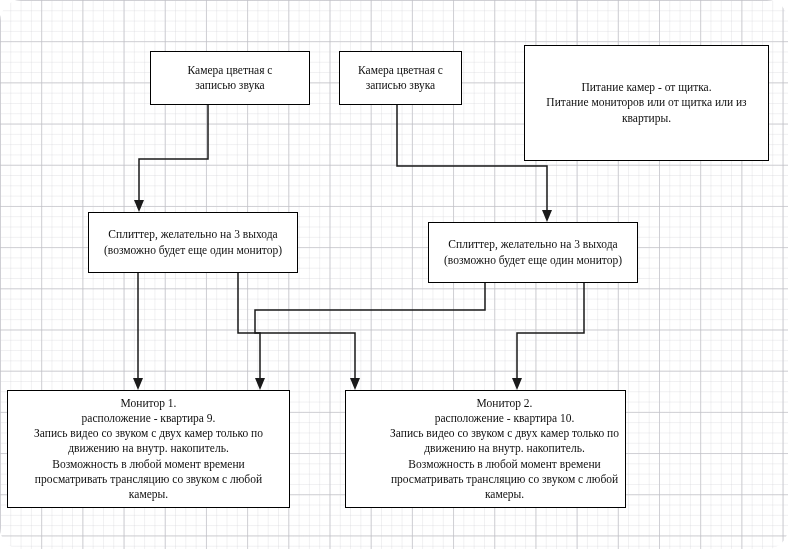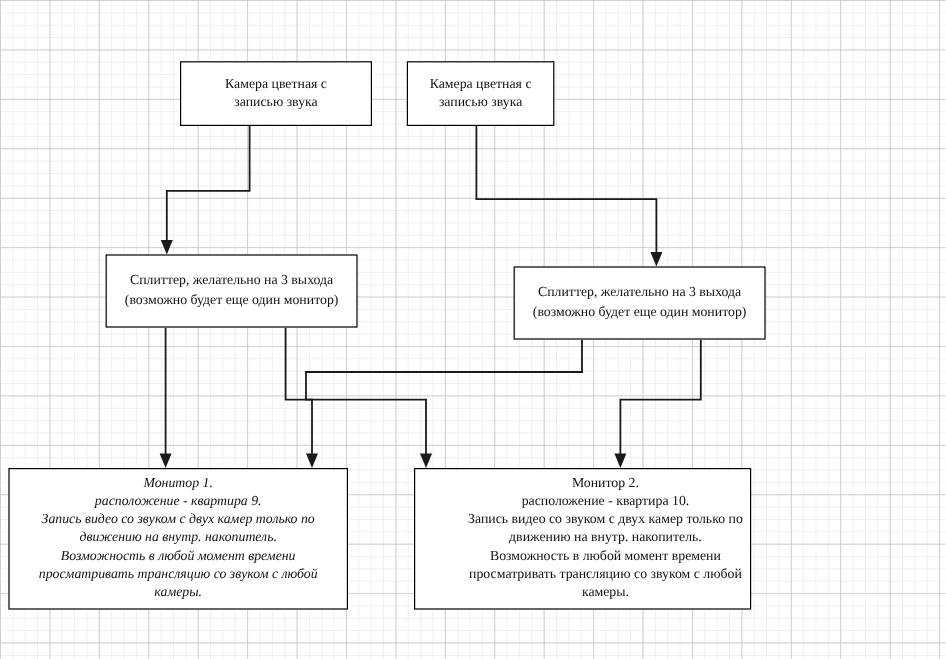--- a/index.html
+++ b/index.html
@@ -22,20 +22,21 @@
       linear-gradient(to right, rgba(205,205,210,0.30) 1px, transparent 1px),
       linear-gradient(to bottom, rgba(205,205,210,0.30) 1px, transparent 1px),
       linear-gradient(to right, rgba(170,170,178,0.55) 1px, transparent 1px),
       linear-gradient(to bottom, rgba(170,170,178,0.55) 1px, transparent 1px);
     background-size:
       10.3px 10.3px,
       10.3px 10.3px,
       41.2px 41.2px,
       41.2px 41.2px;
     background-position: 0 -3px, -3px 0, 0 -3px, -3px 0;
+    border-radius: 21px;
   }
   .node {
     position: absolute;
     box-sizing: border-box;
     border: 1.6px solid #000000;
     background: #ffffff;
     display: flex;
     align-items: center;
     justify-content: center;
     text-align: center;
@@ -45,21 +46,21 @@
   }
   .node .txt {
     padding: 0 6px;
     white-space: pre-line;
   }
   #cam1  { left: 150px; top: 51px;  width: 160px; height: 54px;  font-size: 11.5px; }
   #cam2  { left: 339px; top: 51px;  width: 123px; height: 54px;  font-size: 11.5px; }
   #power { left: 524px; top: 45px;  width: 245px; height: 116px; font-size: 11.5px; }
   #spl1  { left: 88px;  top: 212px; width: 210px; height: 61px;  font-size: 11.5px; }
   #spl2  { left: 428px; top: 222px; width: 210px; height: 61px;  font-size: 11.5px; }
-  #mon1  { left: 7px;   top: 390px; width: 283px; height: 118px; font-size: 11.5px; font-style: italic; }
+  #mon1  { left: 7px;   top: 390px; width: 283px; height: 118px; font-size: 11.5px; }
   #mon2  { left: 345px; top: 390px; width: 281px; height: 118px; font-size: 11.5px; justify-content: flex-end; }
 
   #wires {
     position: absolute;
     left: 0; top: 0;
     width: 788px; height: 549px;
     z-index: 2;
     pointer-events: none;
   }
   .wire {
@@ -110,20 +111,25 @@
   <div class="node" id="cam1">
     <span class="txt">Камера цветная с
 записью звука</span>
   </div>
 
   <div class="node" id="cam2">
     <span class="txt">Камера цветная с
 записью звука</span>
   </div>
 
+  <div class="node" id="power">
+    <span class="txt">Питание камер - от щитка.
+Питание мониторов или от щитка или из
+квартиры.</span>
+  </div>
 
   <div class="node" id="spl1">
     <span class="txt">Сплиттер, желательно на 3 выхода
 (возможно будет еще один монитор)</span>
   </div>
 
   <div class="node" id="spl2">
     <span class="txt">Сплиттер, желательно на 3 выхода
 (возможно будет еще один монитор)</span>
   </div>

